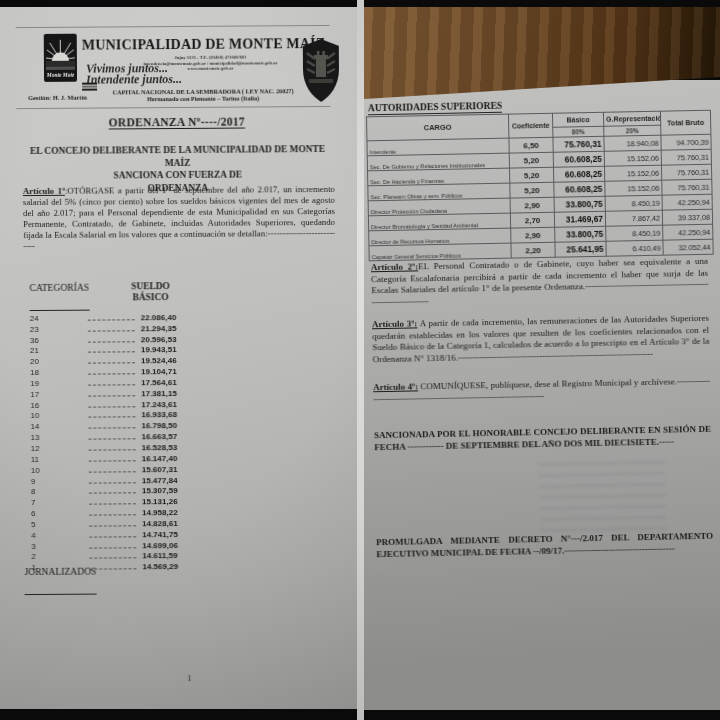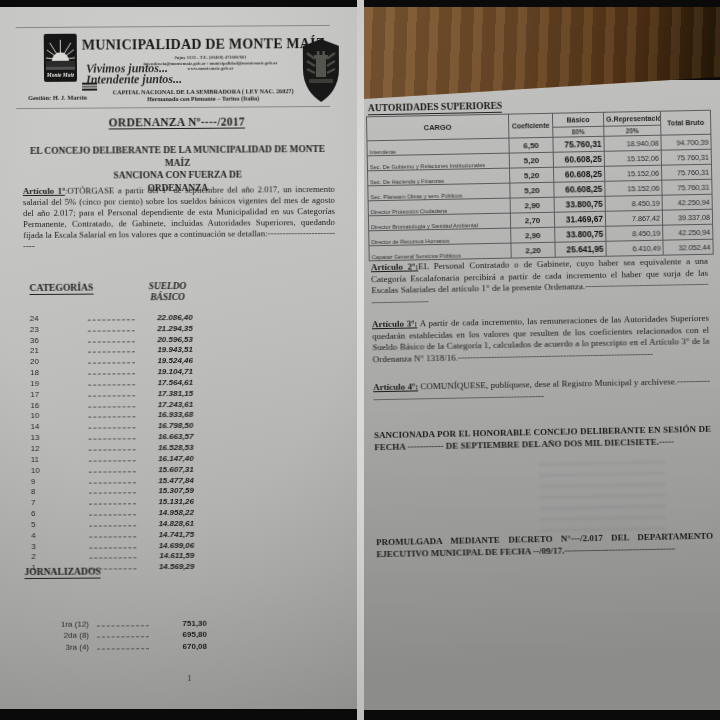--- a/index.html
+++ b/index.html
@@ -34,27 +34,27 @@
   .motto{font-style:italic;font-size:12px;line-height:8.5px;color:#2c2c2c;font-weight:bold;}
   .stripes span{display:block;width:15px;height:2px;margin-bottom:1px;}
   .capital{font-weight:bold;font-size:6.2px;line-height:7.2px;text-align:center;color:#222;}
   .gestion{font-weight:bold;font-size:6.4px;color:#1d1d1d;}
   .logo-box{width:33px;height:48px;}
   .ord-title{left:0;width:357px;text-align:center;font-weight:bold;font-size:11.5px;}
   .ord-title span{text-decoration:underline;text-underline-offset:2px;letter-spacing:.3px;text-align:right;}
   .council{left:18px;width:322px;text-align:center;font-weight:bold;font-size:9.4px;line-height:12.5px;}
   .par{font-size:8.8px;line-height:11.1px;text-align:justify;color:#222;}
   .albl{font-weight:bold;text-decoration:underline;text-underline-offset:1px;}
-  .sechead{font-weight:bold;font-size:9.6px;border-bottom:1.6px solid #222;padding-bottom:1px;color:#1b1b1b;}
+  .sechead{font-weight:normal;font-size:9.6px;border-bottom:1.6px solid #222;padding-bottom:17px;color:#1b1b1b;}
   .sueldo{font-weight:bold;font-size:9.4px;line-height:10.5px;text-align:center;}
   .numlist{font-family:"Liberation Sans","DejaVu Sans",sans-serif;font-size:8px;}
   .numrow{display:flex;align-items:flex-end;height:10.85px;}
   .numrow .n{width:52px;text-align:left;color:#2a2a2a;}
   .numrow .lead{width:47px;border-bottom:1px dashed #55555a;margin:0 0 2px 6px;}
-  .numrow .v{width:52px;margin-left:6px;text-align:right;font-weight:bold;color:#1c1c1c;font-style:italic;}
+  .numrow .v{width:52px;margin-left:6px;font-weight:bold;color:#1c1c1c;}
   .jrow{display:flex;align-items:flex-end;height:11.5px;font-size:8px;}
   .jrow .n{width:42px;text-align:right;color:#2a2a2a;}
   .jrow .lead{width:52px;border-bottom:1px dashed #55555a;margin:0 0 2px 8px;}
   .jrow .v{width:42px;margin-left:16px;text-align:right;font-weight:bold;color:#1c1c1c;}
   .pageno{font-size:8.5px;color:#2a2a2a;}
   
   .p2title{font-weight:bold;font-size:9.6px;border-bottom:1.6px solid #222;padding-bottom:1px;color:#161616;}
   table.aut{border-collapse:collapse;table-layout:fixed;width:344px;
             font-family:"Liberation Sans","DejaVu Sans",sans-serif;}
   table.aut th,table.aut td{border:1px solid #5a5a5e;padding:0 2px;overflow:hidden;white-space:nowrap;}
@@ -150,21 +150,21 @@
       <div>EL CONCEJO DELIBERANTE DE LA MUNICIPALIDAD DE MONTE MAÍZ</div>
       <div>SANCIONA CON FUERZA DE</div>
       <div>ORDENANZA</div>
     </div>
 
     <div class="abs par" style="left:24px;top:185px;width:312px;">
       <span class="albl">Artículo 1º</span><span>:OTÓRGASE a partir del 1° de septiembre del año 2.017, un incremento salarial del 5% (cinco por ciento) sobre los sueldos básicos vigentes del mes de agosto del año 2.017; para el Personal dependiente de esta Municipalidad en sus Categorías Permanente, Contratado, de Gabinete, incluidas Autoridades Superiores, quedando fijada la Escala Salarial en los valores que a continuación se detallan:---------------------------</span>
     </div>
 
     <div class="abs sechead" style="left:30px;top:281px;">CATEGORÍAS</div>
-    <div class="abs sueldo" style="left:137px;top:281px;width:62px;font-style:italic;">
+    <div class="abs sueldo" style="left:120px;top:281px;width:62px;">
       <div>SUELDO</div>
       <div>BÁSICO</div>
     </div>
 
     <div class="abs numlist" style="left:30px;top:311px;">
 
         <div class="numrow">
           <span class="n">24</span>
           <span class="lead"></span>
           <span class="v">22.086,40</span>
@@ -304,40 +304,20 @@
 
         <div class="numrow">
           <span class="n">1</span>
           <span class="lead"></span>
           <span class="v">14.569,29</span>
         </div>
       </div>
 
     <div class="abs sechead" style="left:23px;top:565px;">JORNALIZADOS</div>
 
-    <div class="abs numlist" style="left:45px;top:616px;">
-
-        <div class="jrow">
-          <span class="n">1ra (12)</span>
-          <span class="lead"></span>
-          <span class="v">751,30</span>
-        </div>
-
-        <div class="jrow">
-          <span class="n">2da (8)</span>
-          <span class="lead"></span>
-          <span class="v">695,80</span>
-        </div>
-
-        <div class="jrow">
-          <span class="n">3ra (4)</span>
-          <span class="lead"></span>
-          <span class="v">670,08</span>
-        </div>
-      </div>
 
     <div class="abs pageno" style="left:185px;top:673px;">1</div>
   </div>
   <div class="edge-strip" style="top:0;height:7px;"></div>
   <div class="edge-strip" style="top:709px;height:11px;"></div>
 </div>
 
 <div class="divider"></div>
 
 <div class="photo photo-right">

